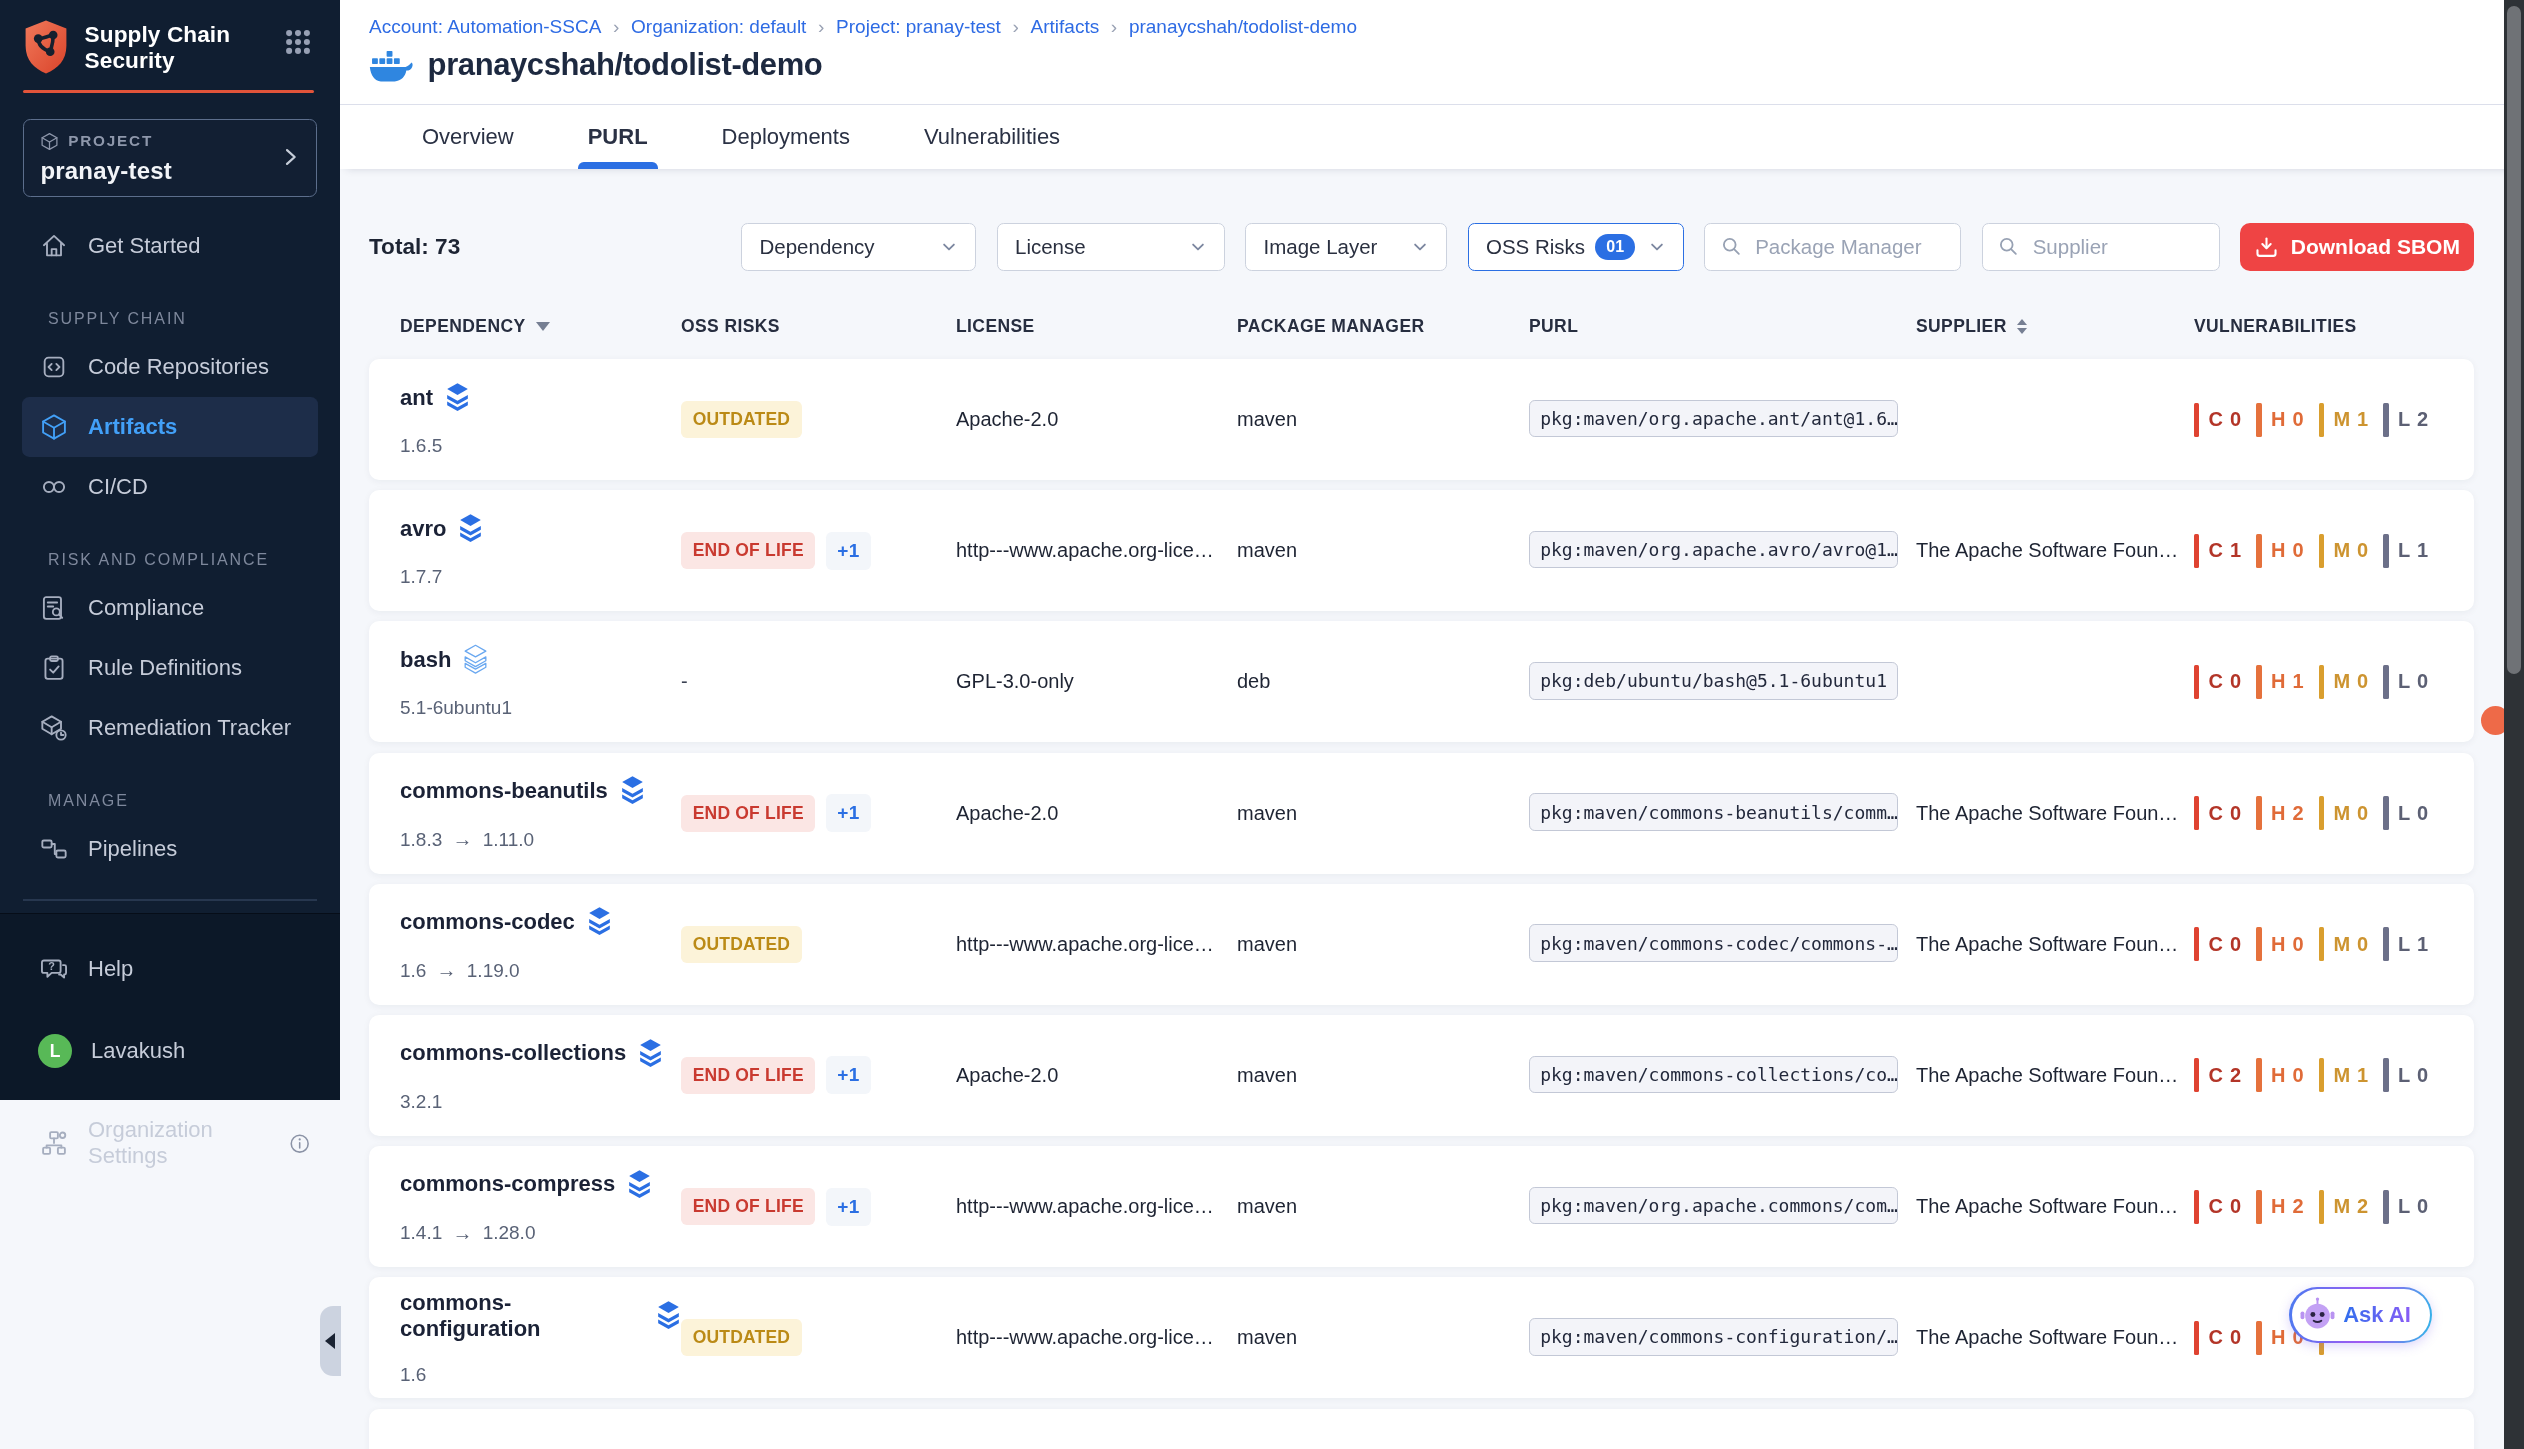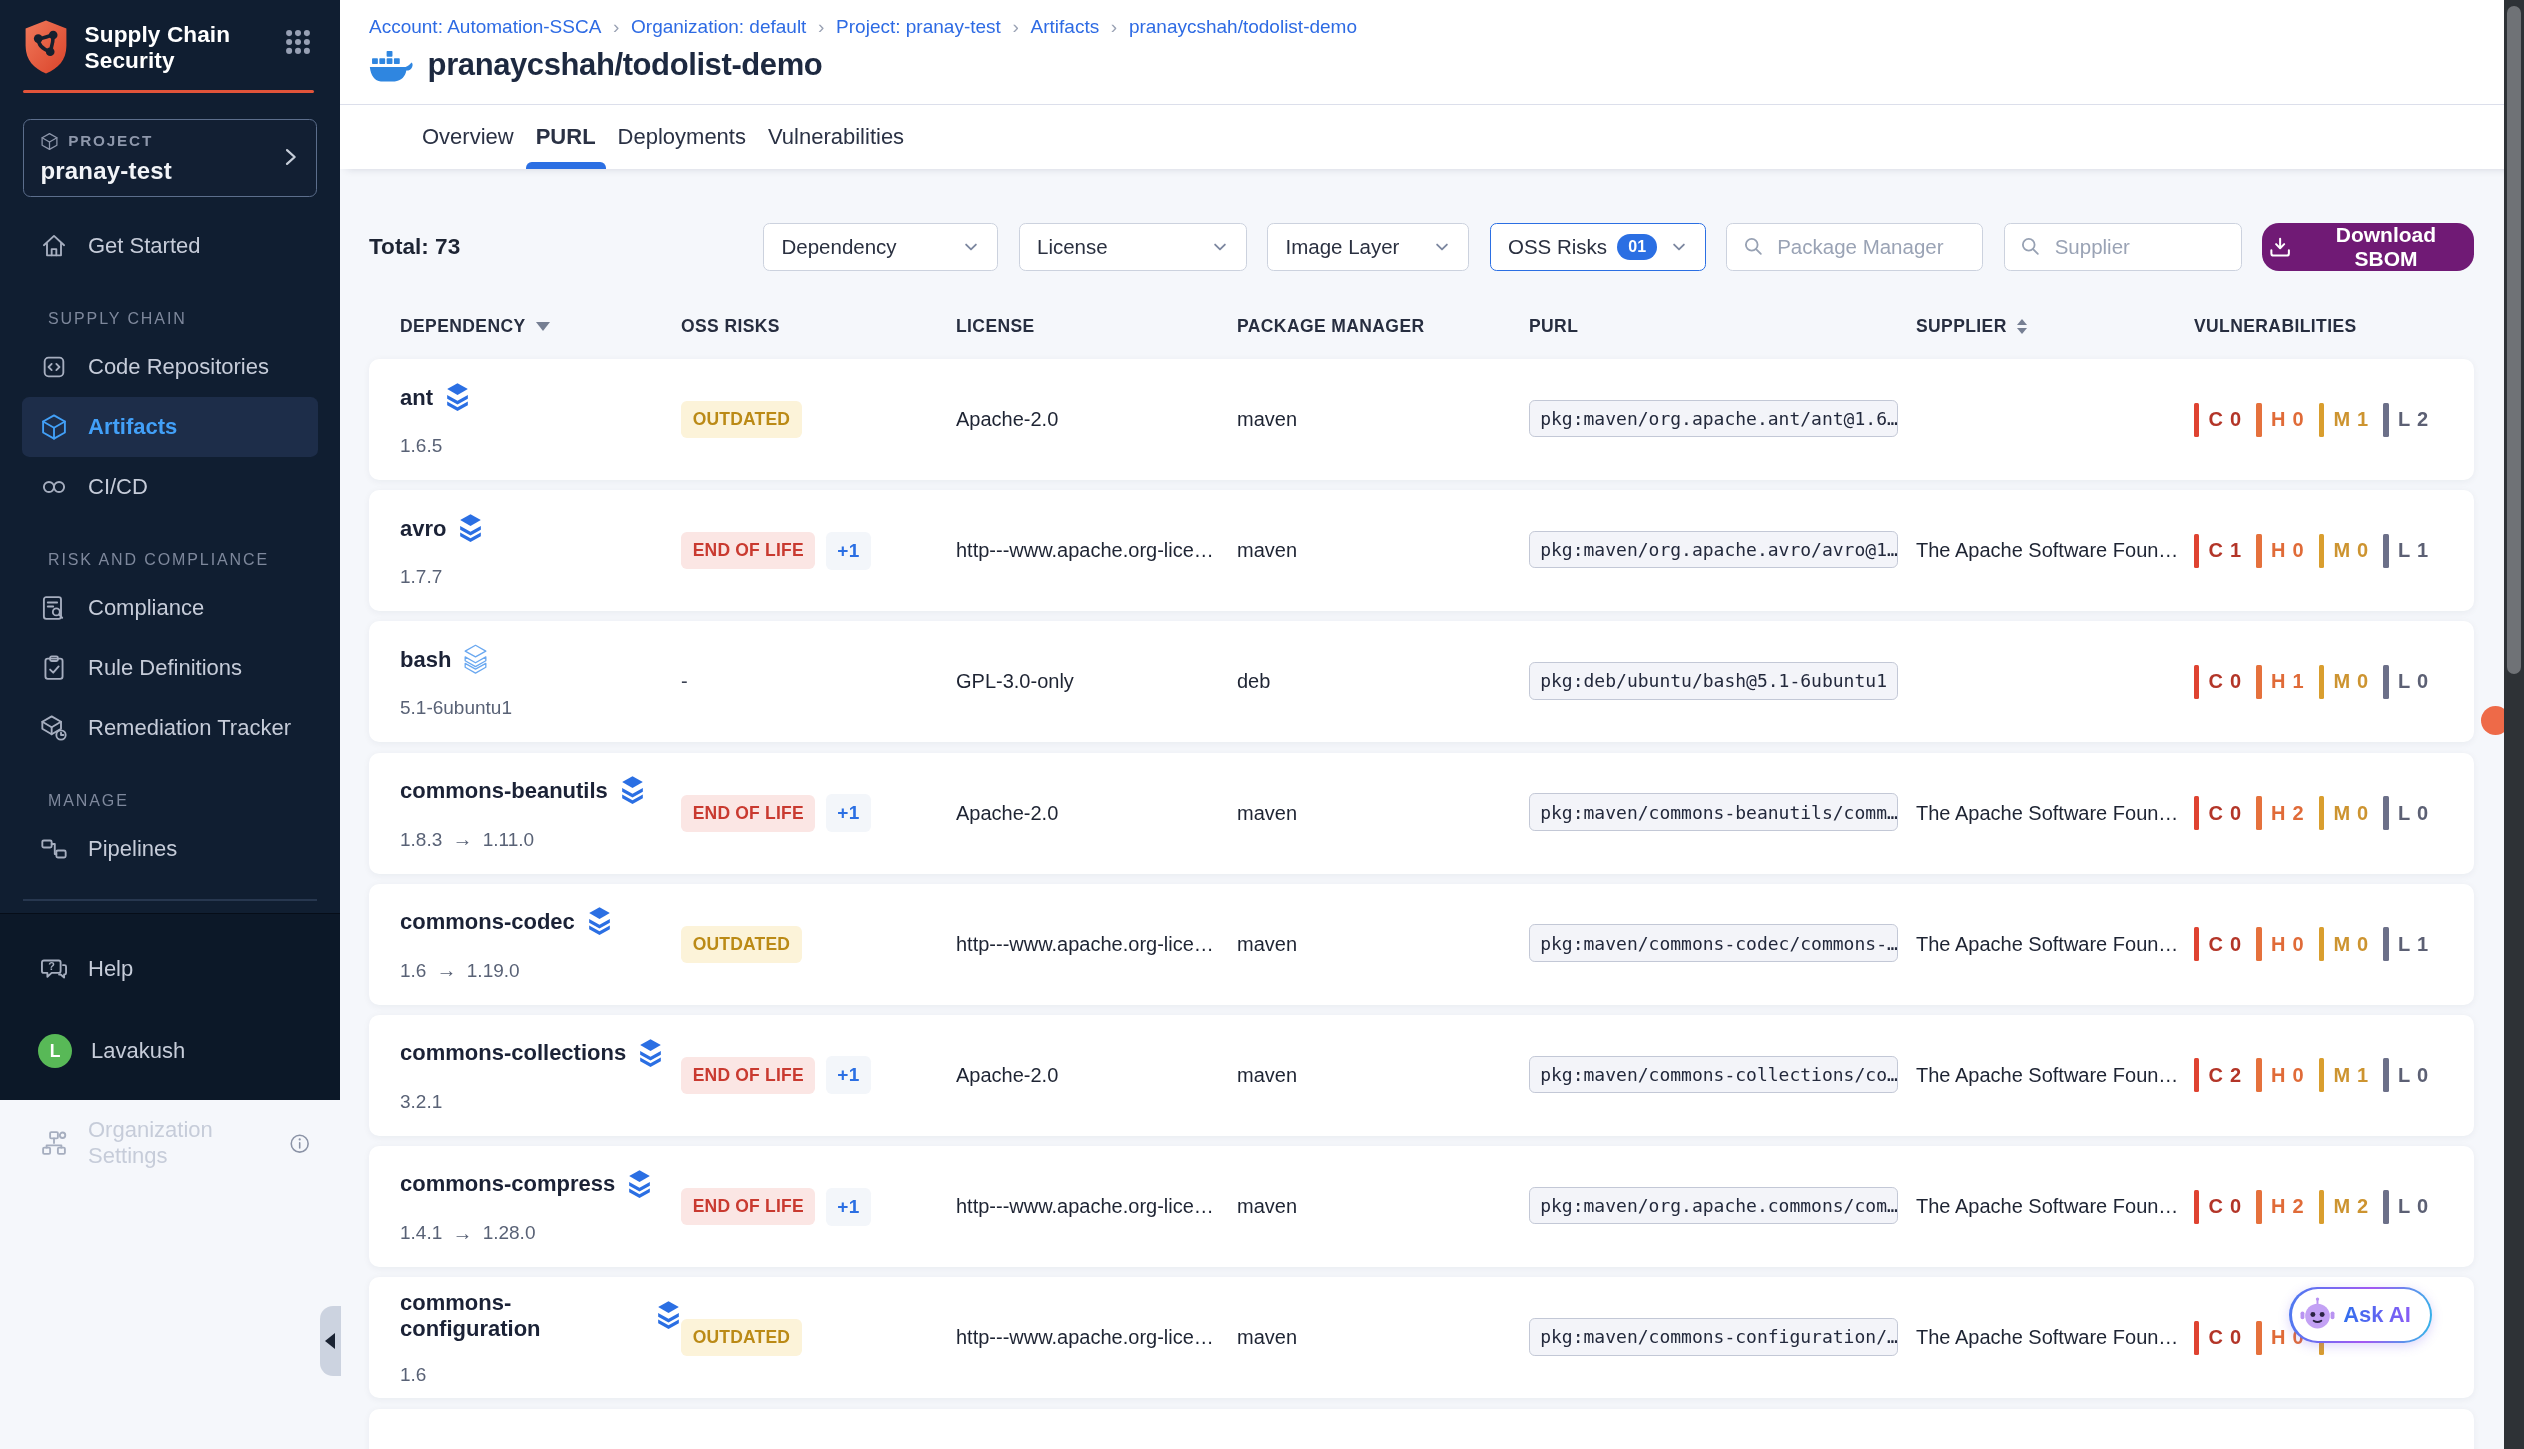--- a/index.html
+++ b/index.html
@@ -40,40 +40,40 @@
   .collapse-handle .tri { width:0; height:0; border-top:8px solid transparent; border-bottom:8px solid transparent; border-right:10.2px solid #1a2333; }
   
   .main { position:absolute; left:340px; top:0; right:0; bottom:0; }
   .page-header { position:absolute; top:0; left:0; right:0; height:104px; background:#fff; z-index:2; }
   .breadcrumb { position:absolute; top:16px; left:29px; font-size:19px; color:#2e6be4; display:flex; align-items:center; white-space:nowrap; }
   .crumb { cursor:pointer; }
   .crumb-sep { color:#9aa2b4; margin:0 11.7px; font-size:19px; }
   .title-row { position:absolute; top:47px; left:29px; display:flex; align-items:center; gap:14.6px; }
   .docker svg { width:44px; height:35px; display:block; }
   .page-title { font-size:31px; font-weight:700; color:#1d2940; letter-spacing:-0.4px; }
-  .tabs-bar { position:absolute; top:104px; left:0; right:0; height:65px; background:#fff; border-top:1.5px solid #dcdfeb; box-shadow:0 5.8px 8.8px -5.8px rgba(20,30,60,.18); display:flex; align-items:stretch; padding-left:82px; gap:22px; z-index:3; }
+  .tabs-bar { position:absolute; top:104px; left:0; right:0; height:65px; background:#fff; border-top:1.5px solid #dcdfeb; box-shadow:0 5.8px 8.8px -5.8px rgba(20,30,60,.18); display:flex; align-items:stretch; padding-left:82px; gap:74px; z-index:3; }
   .tab { font-size:22px; color:#2a3144; position:relative; display:flex; align-items:center; cursor:pointer; }
   .tab.active { font-weight:700; }
   .tab.active::after { content:""; position:absolute; left:-10.2px; right:-10.2px; bottom:0; height:6.6px; background:#2b6fe3; border-radius:5.8px 5.8px 0 0; }
   .content { position:absolute; top:169px; left:0; right:0; bottom:0; background:#f5f7fb; overflow:hidden; }
   
   .filter-bar { display:flex; align-items:center; padding:54px 51px 0 29px; gap:20.5px; }
   .total { font-size:22.6px; font-weight:700; color:#1d2433; margin-right:auto; }
   .select { height:48px; border:1.5px solid #ccd2de; border-radius:6.6px; background:#fff; display:flex; align-items:center; padding:0 14.6px 0 17.5px; font-size:20.5px; color:#2a3040; cursor:pointer; flex:none; }
   .select .chev { margin-left:auto; display:flex; color:#7c87a0; }
   .select .chev svg { width:22px; height:22px; }
   .f1 { width:235px; } .f2 { width:228px; } .f3 { width:202px; }
   .f-oss { width:216px; border-color:#2b6fe3; }
   .badge-count { background:#2b6fe3; color:#fff; font-size:16px; font-weight:700; border-radius:730px; padding:4.4px 11px; margin-left:10.2px; }
   .search { height:48px; width:257px; border:1.5px solid #ccd2de; border-radius:6.6px; background:#fff; display:flex; align-items:center; padding:0 14.6px; gap:10.2px; flex:none; }
   .search svg { width:23.4px; height:23.4px; flex:none; }
   .search input { border:none; outline:none; font-size:20.5px; color:#2a3040; width:100%; background:transparent; font-family:inherit; }
   .search input::placeholder { color:#9aa3b5; }
   .search.supplier { width:238px; }
-  .download-btn { height:48px; width:212px; background:#701a75; border:none; border-radius:17px; color:#fff; font-size:21px; font-weight:600; display:flex; align-items:center; justify-content:center; gap:11.7px; cursor:pointer; font-family:inherit; flex:none; }
+  .download-btn { height:48px; width:234px; background:#ef4444; border:none; border-radius:10px; color:#fff; font-size:21px; font-weight:600; display:flex; align-items:center; justify-content:center; gap:11.7px; cursor:pointer; font-family:inherit; flex:none; }
   .download-btn svg { width:25px; height:25px; }
   
   .tgrid { display:grid; grid-template-columns:281px 275px 281px 292px 387px 278px 1fr; }
   .table-head { margin:45px 51px 0 29px; padding-left:31px; font-size:17.5px; font-weight:700; color:#272e40; letter-spacing:0.4px; }
   .th { display:flex; align-items:center; gap:10.2px; }
   .tri-down { width:0; height:0; border-left:7.3px solid transparent; border-right:7.3px solid transparent; border-top:9.5px solid #767f93; }
   .sort-both { display:flex; flex-direction:column; gap:2.9px; }
   .sort-both .u { width:0; height:0; border-left:5.1px solid transparent; border-right:5.1px solid transparent; border-bottom:6.6px solid #767f93; }
   .sort-both .d { width:0; height:0; border-left:5.1px solid transparent; border-right:5.1px solid transparent; border-top:6.6px solid #767f93; }
   .rows { margin-top:22px; }

